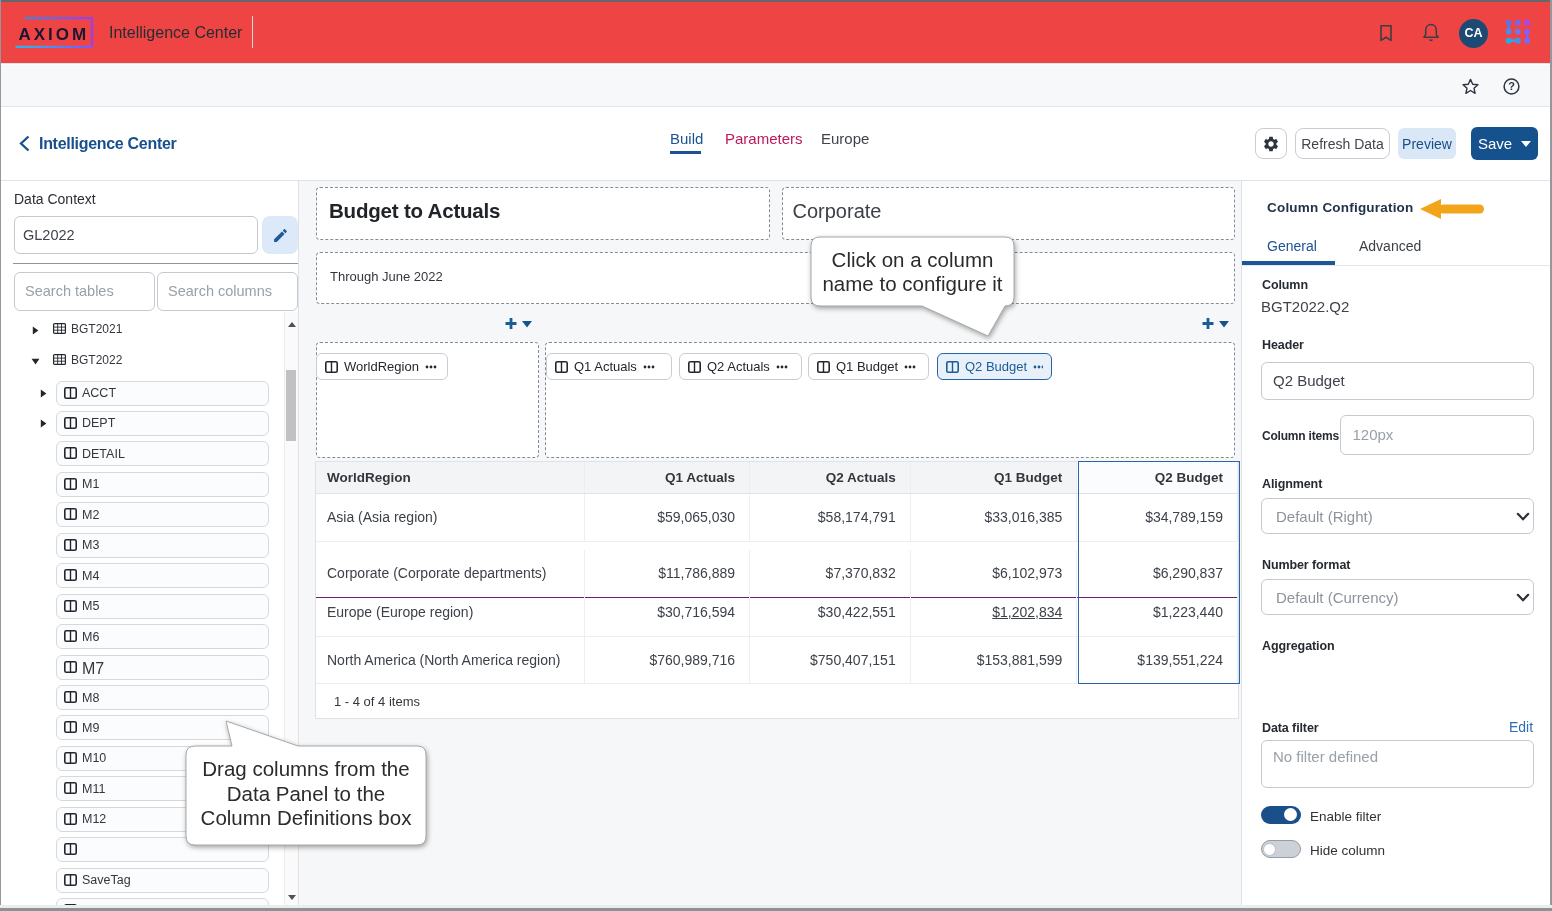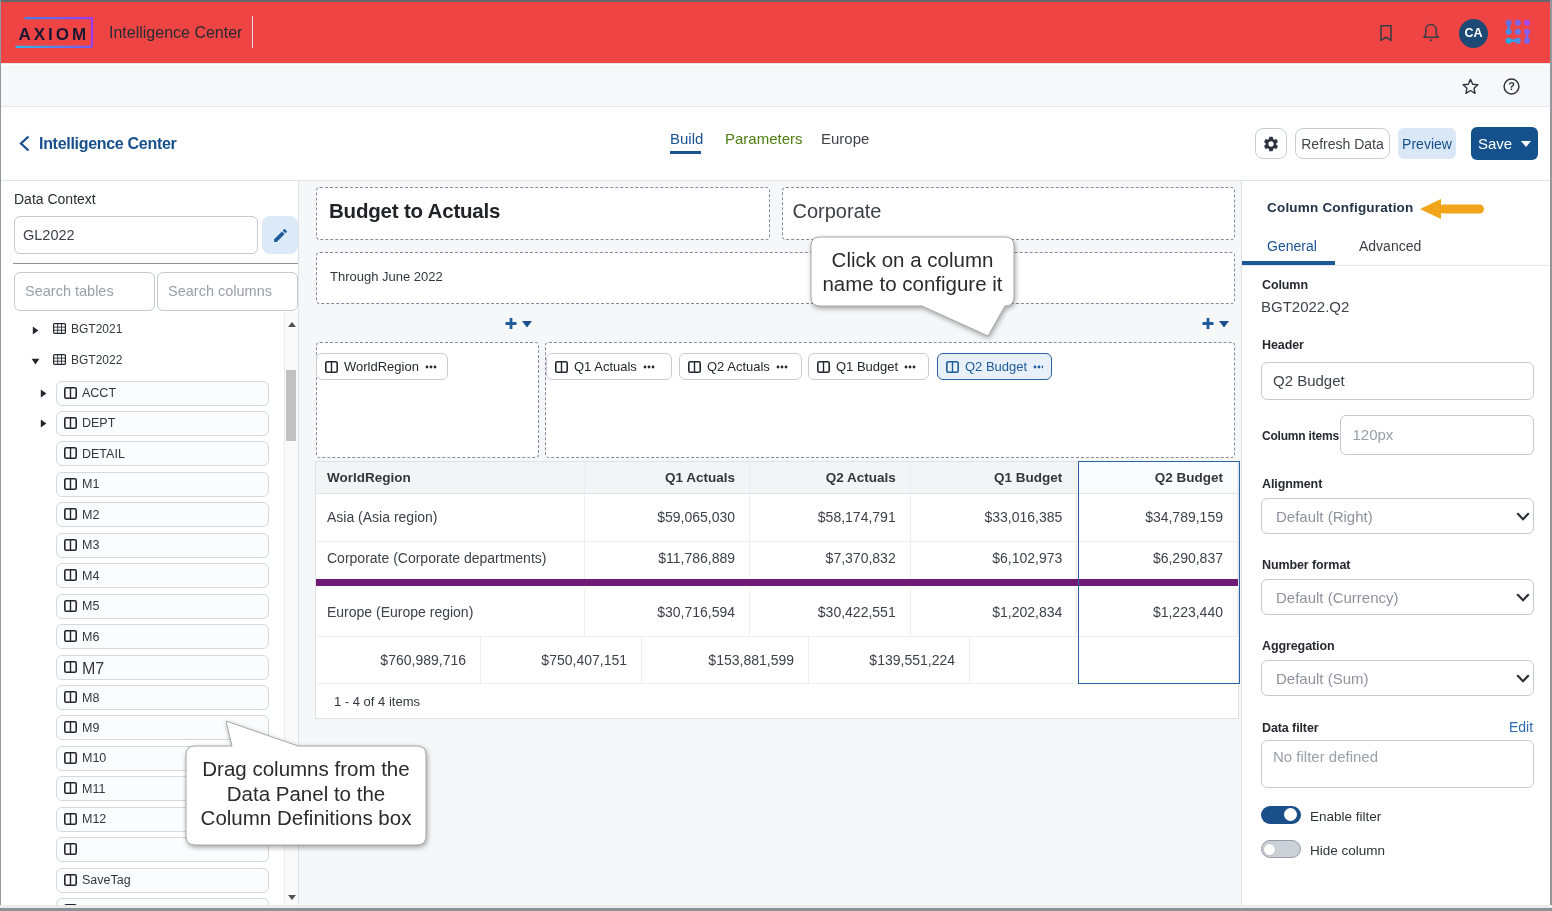--- a/index.html
+++ b/index.html
@@ -68,21 +68,21 @@
       <text x="8.5" y="12.4" font-size="11" font-weight="bold" fill="#2f3540" text-anchor="middle">?</text>
     </svg>
 </div>
 
 <div class="abs" style="left:0;top:107px;width:1550px;height:74px;background:#fff;border-bottom:1px solid #dfe3e7">
   <svg class="abs" style="left:18px;top:28px" width="13" height="17">
       <path d="M10.5,1.5 L3,8.5 L10.5,15.5" fill="none" stroke="#17508c" stroke-width="2.3"></path>
     </svg>
   <div class="abs" style="left:39px;top:28px;font-size:16px;font-weight:bold;color:#17508c;letter-spacing:-.3px">Intelligence Center</div>
   <div class="abs" style="left:670px;top:23px;font-size:15px;color:#1b5292">Build</div>
-  <div class="abs" style="left:725px;top:23px;font-size:15px;color:#4d7c0f">Parameters</div>
+  <div class="abs" style="left:725px;top:23px;font-size:15px;color:#be185d">Parameters</div>
   <div class="abs" style="left:821px;top:23px;font-size:15px;color:#3f434a">Europe</div>
   <div class="abs" style="left:670px;top:44px;width:31px;height:3px;background:#1b5292"></div>
   <div class="abs ctr" style="left:1255px;top:21px;width:32px;height:31px;border:1px solid #c9cdd2;border-radius:8px;background:#fff">
     <svg width="18" height="18" viewBox="0 0 24 24">
         <path fill="#2f3540" d="M19.14,12.94c0.04-0.3,0.06-0.61,0.06-0.94c0-0.32-0.02-0.64-0.07-0.94l2.03-1.58c0.18-0.14,0.23-0.41,0.12-0.61l-1.92-3.32c-0.12-0.22-0.37-0.29-0.59-0.22l-2.39,0.96c-0.5-0.38-1.03-0.7-1.62-0.94L14.4,2.81c-0.04-0.24-0.24-0.41-0.48-0.41h-3.84c-0.24,0-0.43,0.17-0.47,0.41L9.25,5.35C8.66,5.59,8.12,5.92,7.63,6.29L5.24,5.33c-0.22-0.08-0.47,0-0.59,0.22L2.74,8.87C2.62,9.08,2.66,9.34,2.86,9.48l2.03,1.58C4.84,11.36,4.8,11.69,4.8,12s0.02,0.64,0.07,0.94l-2.03,1.58c-0.18,0.14-0.23,0.41-0.12,0.61l1.92,3.32c0.12,0.22,0.37,0.29,0.59,0.22l2.39-0.96c0.5,0.38,1.03,0.7,1.62,0.94l0.36,2.54c0.05,0.24,0.24,0.41,0.48,0.41h3.84c0.24,0,0.44-0.17,0.47-0.41l0.36-2.54c0.59-0.24,1.13-0.56,1.62-0.94l2.39,0.96c0.22,0.08,0.47,0,0.59-0.22l1.92-3.32c0.12-0.22,0.07-0.47-0.12-0.61L19.14,12.94z M12,15.6c-1.98,0-3.6-1.62-3.6-3.6s1.62-3.6,3.6-3.6s3.6,1.62,3.6,3.6S13.98,15.6,12,15.6z"></path>
       </svg>
   </div>
   <div class="abs ctr" style="left:1295px;top:21px;width:95px;height:31px;border:1px solid #c9cdd2;border-radius:8px;background:#fff;font-size:14px;color:#41454c">Refresh Data</div>
   <div class="abs ctr" style="left:1398px;top:21px;width:58px;height:31px;border-radius:6px;background:#d9e7f7;font-size:14px;color:#174f88">Preview</div>
   <div class="abs ctr" style="left:1471px;top:20px;width:67px;height:33px;border-radius:6px;background:#15518c;color:#fff;font-size:15px;gap:9px">Save<svg width="10" height="6">
@@ -346,35 +346,36 @@
         <div class="cell num" style="width:167px;font-weight:bold;font-size:13.5px;color:#33373d;">Q1 Budget</div>
         <div class="cell num" style="width:161px;font-weight:bold;font-size:13.5px;color:#33373d;background:#fbfcfe;">Q2 Budget</div>
       </div>
       <div class="trow" style="top:32px;height:47.5px;border-bottom:1px solid #eceef1">
         <div class="cell " style="width:270px;padding-left:11px;">Asia (Asia region)</div>
         <div class="cell num" style="width:165px;">$59,065,030</div>
         <div class="cell num" style="width:161px;">$58,174,791</div>
         <div class="cell num" style="width:167px;">$33,016,385</div>
         <div class="cell num" style="width:161px;">$34,789,159</div>
       </div>
-      <div class="trow" style="top:76px;height:47.5px;border-bottom:7px solid #701a75">
+      <div class="trow" style="top:88px;height:47.5px;border-bottom:1px solid #701a75">
         <div class="cell " style="width:270px;padding-left:11px;">Corporate (Corporate departments)</div>
         <div class="cell num" style="width:165px;">$11,786,889</div>
         <div class="cell num" style="width:161px;">$7,370,832</div>
         <div class="cell num" style="width:167px;">$6,102,973</div>
         <div class="cell num" style="width:161px;">$6,290,837</div>
       </div>
       <div class="trow" style="top:127px;height:47.5px;border-bottom:1px solid #eceef1">
         <div class="cell " style="width:270px;padding-left:11px;">Europe (Europe region)</div>
         <div class="cell num" style="width:165px;">$30,716,594</div>
         <div class="cell num" style="width:161px;">$30,422,551</div>
-        <div class="cell num" style="width:167px;">$1,202,834</div>
+        <div class="cell num" style="width:167px;text-decoration:underline;">$1,202,834</div>
         <div class="cell num" style="width:161px;">$1,223,440</div>
       </div>
       <div class="trow" style="top:174.5px;height:47.5px;border-bottom:1px solid #eceef1">
+        <div class="cell " style="width:270px;padding-left:11px;">North America (North America region)</div>
         <div class="cell num" style="width:165px;">$760,989,716</div>
         <div class="cell num" style="width:161px;">$750,407,151</div>
         <div class="cell num" style="width:167px;">$153,881,599</div>
         <div class="cell num" style="width:161px;">$139,551,224</div>
       </div>
       <div class="trow" style="top:222px;height:34px">
         <div class="cell" style="border:none;padding-left:18px;font-size:13px;color:#33373d">1 - 4 of 4 items</div>
       </div>
       <div class="abs" style="left:762px;top:-1px;width:162px;height:223px;border:1.5px solid #2b63a7"></div>
     </div>
@@ -402,25 +403,20 @@
         <path d="M1.8,1.8 L7,7.2 L12.2,1.8" fill="none" stroke="#2b3036" stroke-width="2.2" stroke-linecap="round"></path>
       </svg>
   </div>
   <div class="abs lbl" style="left:20px;top:377px">Number format</div>
   <div class="abs sel" style="left:19px;top:398px;width:273px;height:36px;padding-left:14px">Default (Currency)
     <svg class="abs" style="left:254px;top:13px" width="14" height="10">
         <path d="M1.8,1.8 L7,7.2 L12.2,1.8" fill="none" stroke="#2b3036" stroke-width="2.2" stroke-linecap="round"></path>
       </svg>
   </div>
   <div class="abs lbl" style="left:20px;top:458px">Aggregation</div>
-  <div class="abs sel" style="left:19px;top:479px;width:273px;height:36px;padding-left:14px">Default (Sum)
-    <svg class="abs" style="left:254px;top:13px" width="14" height="10">
-        <path d="M1.8,1.8 L7,7.2 L12.2,1.8" fill="none" stroke="#2b3036" stroke-width="2.2" stroke-linecap="round"></path>
-      </svg>
-  </div>
   <div class="abs lbl" style="left:20px;top:540px">Data filter</div>
   <div class="abs" style="left:267px;top:538px;font-size:14px;color:#2e6cb4">Edit</div>
   <div class="abs inp ph" style="left:19px;top:559px;width:273px;height:48px;font-size:15px;padding:7px 0 0 11px">No filter defined</div>
   <div class="abs" style="left:18.7px;top:624.6px;width:40px;height:18px;border-radius:9px;background:#1b4f8a">
     <div class="abs" style="left:23.5px;top:2.5px;width:13px;height:13px;border-radius:50%;background:#fff"></div>
   </div>
   <div class="abs" style="left:68px;top:627.5px;font-size:13.5px;color:#2f3237">Enable filter</div>
   <div class="abs" style="left:18.7px;top:659.4px;width:40px;height:18px;border-radius:9px;background:#ccd1d7;border:1px solid #969da5">
     <div class="abs" style="left:1.5px;top:1.5px;width:13px;height:13px;border-radius:50%;background:#fff;border:1px solid #b9bfc6"></div>
   </div>

